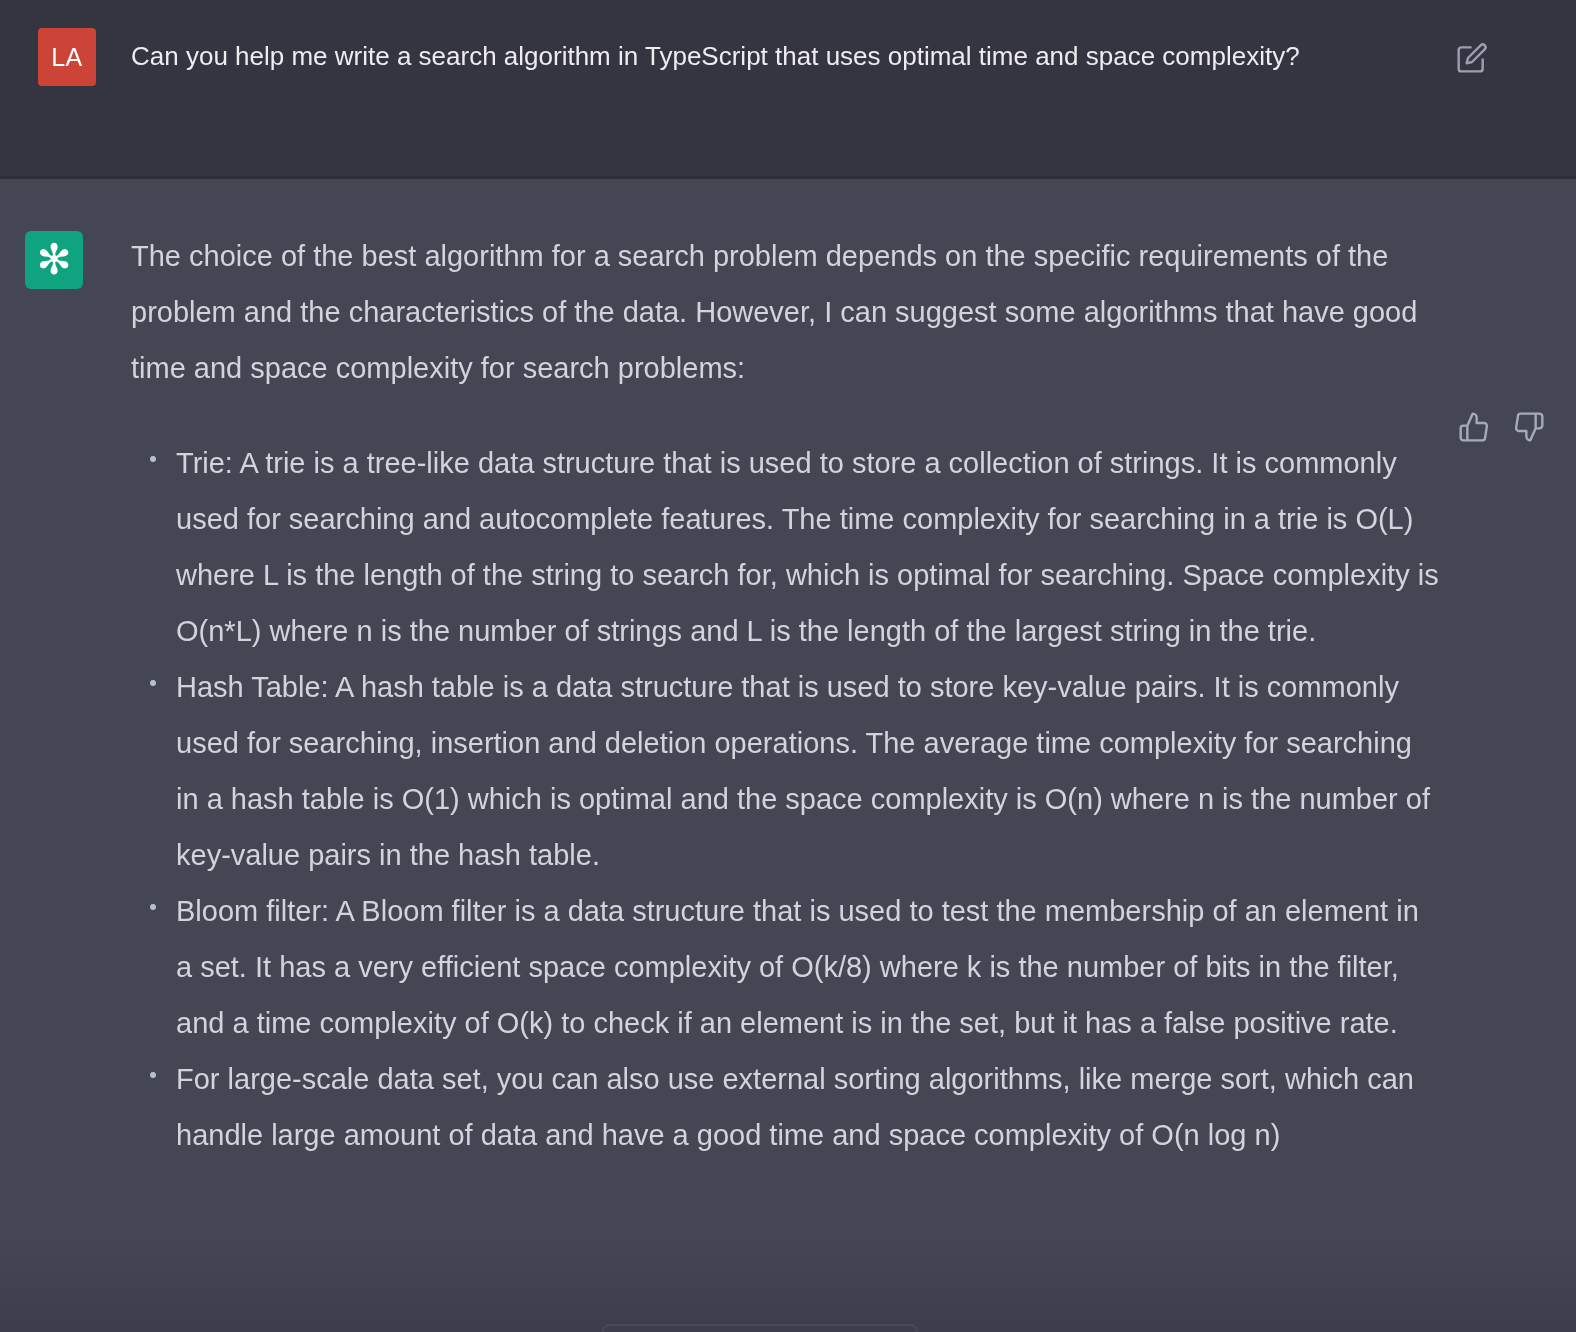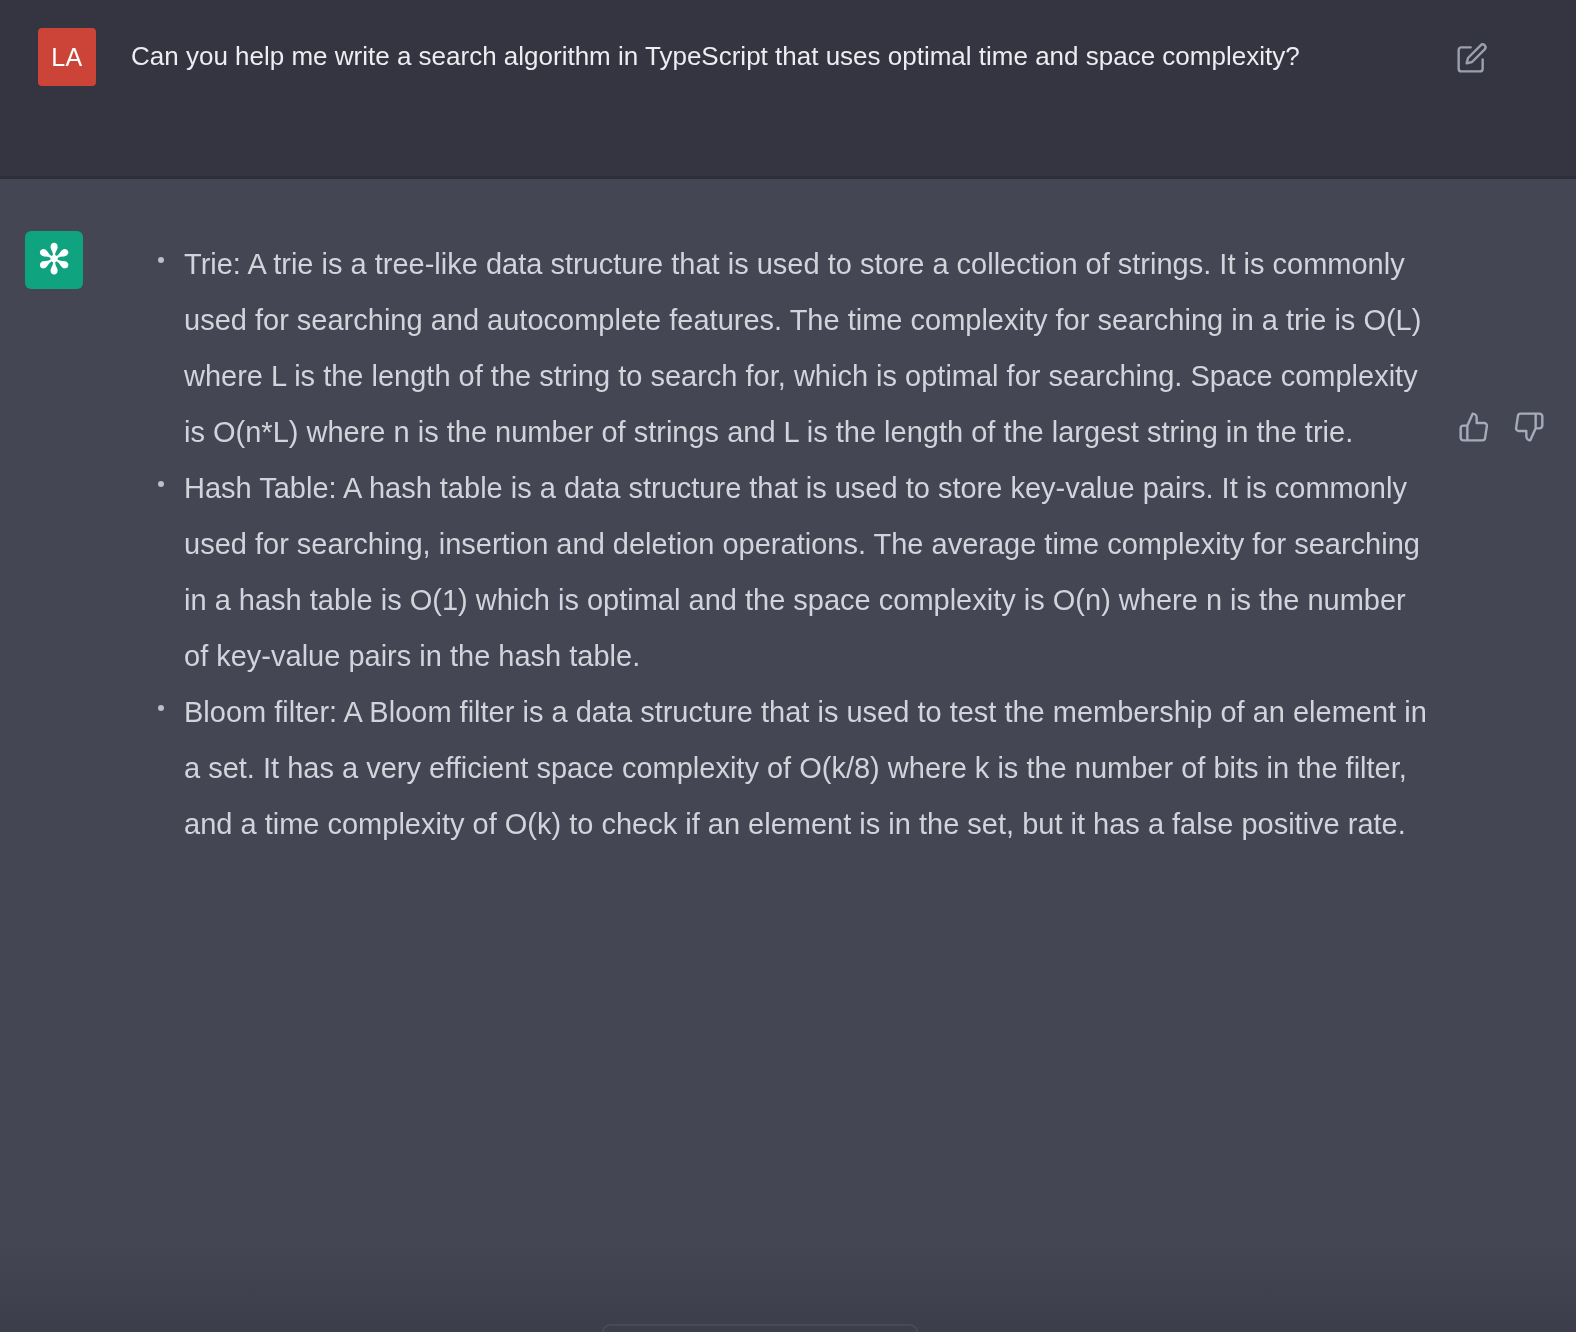--- a/index.html
+++ b/index.html
@@ -58,21 +58,21 @@
     font-size:42px;line-height:42px;
   }
   .assistant-content{
     position:absolute;
     left:131px;top:49px;
     width:1308px;
     color:#d1d5db;
     font-size:29px;line-height:56px;
   }
   .assistant-content p{margin:0 0 39px 0;}
-  .assistant-content ul{margin:8px;padding:0 0 0 45px;list-style:none;}
+  .assistant-content ul{margin:0;padding:0 0 0 45px;list-style:none;}
   .assistant-content li{position:relative;}
   .assistant-content li::before{
     content:"";
     position:absolute;
     left:-26px;top:21px;
     width:6px;height:6px;border-radius:50%;
     background:#b9bfcc;
   }
   .feedback{
     position:absolute;left:1458px;top:230px;
@@ -116,24 +116,26 @@
     </span>
   </button>
 </div>
 
 <div class="row assistant-row">
   <div class="avatar gpt-avatar">
     <span>✻</span>
   </div>
 
   <div class="assistant-content">
+    <p>The choice of the best algorithm for a search problem depends on the specific requirements of the problem and the characteristics of the data. However, I can suggest some algorithms that have good time and space complexity for search problems:</p>
     <ul>
       <li>Trie: A trie is a tree-like data structure that is used to store a collection of strings. It is commonly used for searching and autocomplete features. The time complexity for searching in a trie is O(L) where L is the length of the string to search for, which is optimal for searching. Space complexity is O(n*L) where n is the number of strings and L is the length of the largest string in the trie.</li>
       <li>Hash Table: A hash table is a data structure that is used to store key-value pairs. It is commonly used for searching, insertion and deletion operations. The average time complexity for searching in a hash table is O(1) which is optimal and the space complexity is O(n) where n is the number of key-value pairs in the hash table.</li>
       <li>Bloom filter: A Bloom filter is a data structure that is used to test the membership of an element in a set. It has a very efficient space complexity of O(k/8) where k is the number of bits in the filter, and a time complexity of O(k) to check if an element is in the set, but it has a false positive rate.</li>
+      <li>For large-scale data set, you can also use external sorting algorithms, like merge sort, which can handle large amount of data and have a good time and space complexity of O(n log n)</li>
     </ul>
   </div>
 
   <div class="feedback">
     <button class="icon-btn">
       <span>
         <svg width="32" height="32" viewBox="0 0 24 24" fill="none" stroke="#a6abbb" stroke-width="1.8" stroke-linecap="round" stroke-linejoin="round">
           <path d="M14 9V5a3 3 0 0 0-3-3l-4 9v11h11.28a2 2 0 0 0 2-1.7l1.38-9a2 2 0 0 0-2-2.3zM7 22H4a2 2 0 0 1-2-2v-7a2 2 0 0 1 2-2h3"></path>
         </svg>
       </span>

